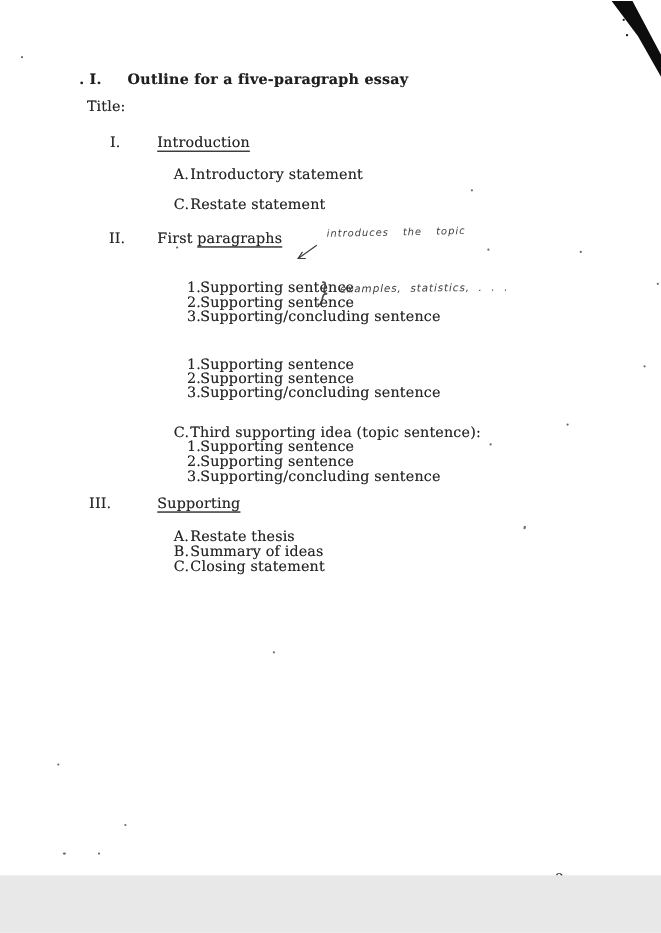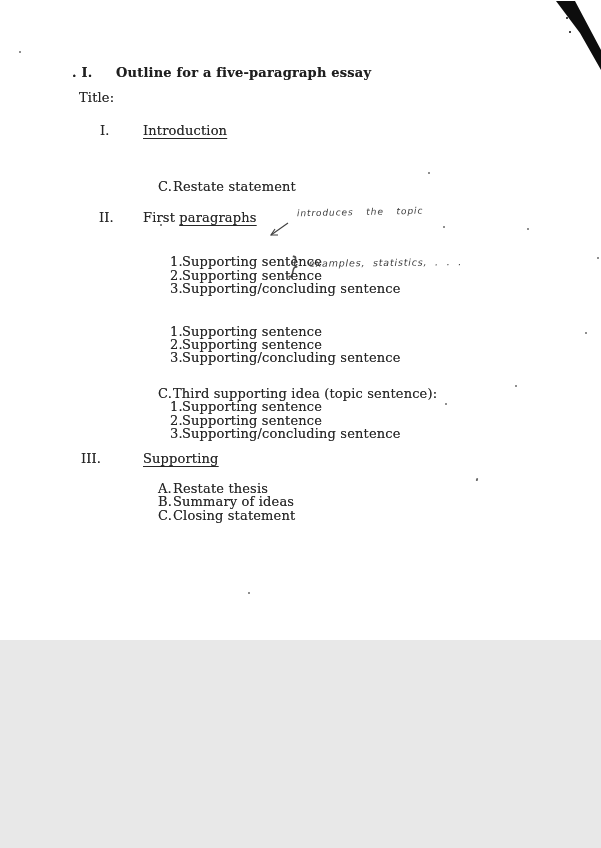--- a/index.html
+++ b/index.html
@@ -1,19 +1,19 @@
 <!DOCTYPE html>
 <html><head>
 <meta charset="utf-8">
 <title>Document</title>
 <style>
   html,body{margin:0;padding:0;background:#e8e8e8;}
   .page{
     position:relative;
-    width:601px;height:640px;
+    width:601px;height:796px;
     background:#ffffff;
     font-family:"DejaVu Serif","Liberation Serif",serif;
     color:#262626;
     overflow:hidden;
     margin:0 auto;
   }
   .t{
     position:absolute;
     font-size:13px;
     line-height:13.4px;
@@ -74,20 +74,23 @@
 
   <div class="t doc-heading" style="left:72px;top:66px">
     <span class="hnum">. I.</span><span>Outline for a five-paragraph essay</span>
   </div>
 
   <div class="t" style="left:79px;top:91px">Title:</div>
 
   <div class="t" style="left:100px;top:124px">I.</div>
   <div class="t sec-head" style="left:143px;top:124px">Introduction</div>
 
+  <div class="t" style="left:158px;top:153px">
+    <span class="ltr">A.</span><span>Introductory statement</span>
+  </div>
   <div class="t" style="left:158px;top:180px">
     <span class="ltr">C.</span><span>Restate statement</span>
   </div>
 
   <div class="t" style="left:99px;top:211px">II.</div>
   <div class="t" style="left:143px;top:211px">
     <span>First</span>
     <span class="sec-head">paragraphs</span>
   </div>
 

